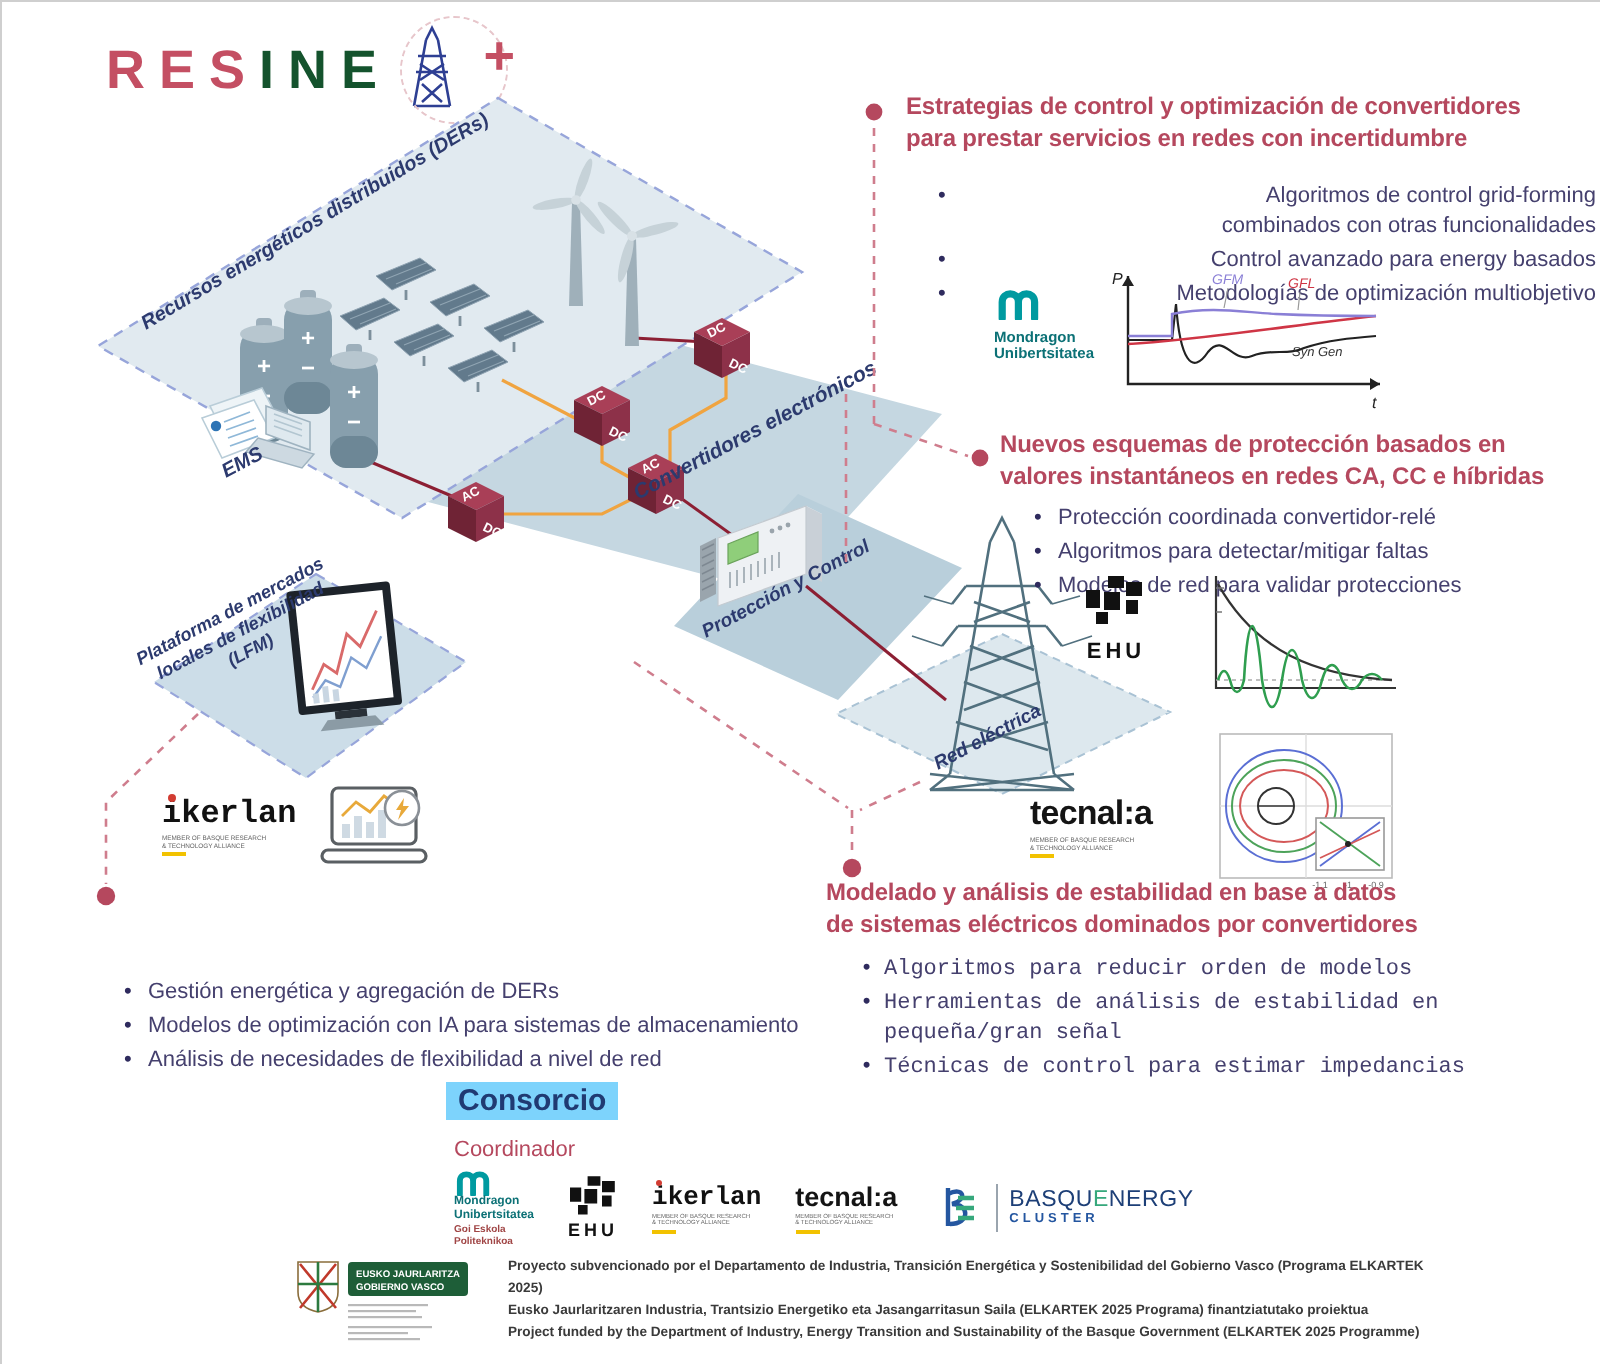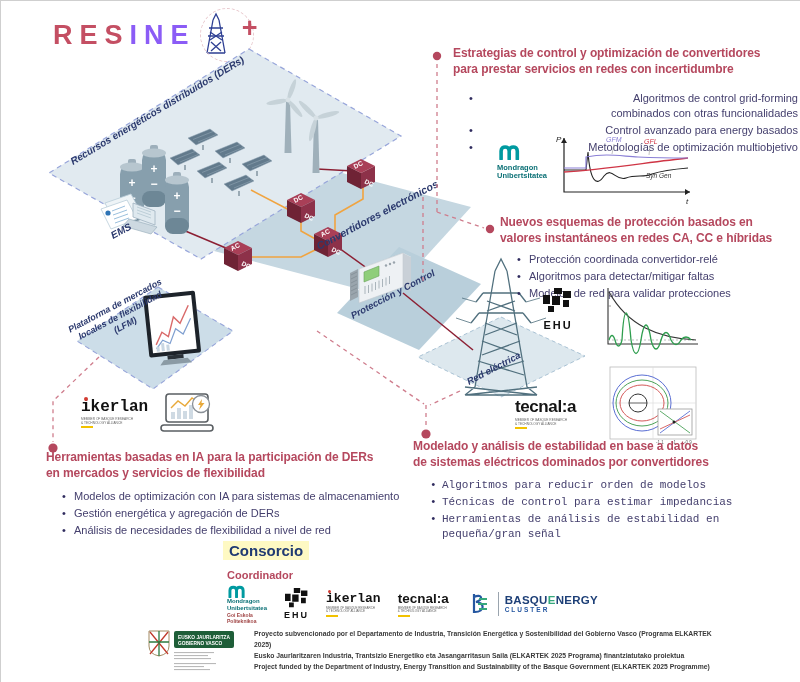--- a/index.html
+++ b/index.html
@@ -4,53 +4,53 @@
 <style>
   html,body{margin:0;padding:0;background:#fff;}
   .stage{position:relative;width:800px;height:682px;background:#fff;border:1px solid #cfcfcf;
          overflow:hidden;font-family:"Liberation Sans",sans-serif;}
   .abs{position:absolute;}
   svg text{font-family:"Liberation Sans",sans-serif;}
 
   
   .brand{left:52px;top:10px;display:flex;align-items:center;}
   .brand .ltr{font-size:27px;font-weight:600;letter-spacing:7px;}
-  .brand .r{color:#c44f63;} .brand .b{color:#8b5cf6;}
+  .brand .r{color:#c44f63;} .brand .b{color:#14532d;}
   .tower-wrap{position:relative;width:62px;height:48px;margin-left:2px;}
   .dot-globe{position:absolute;left:2px;top:-3px;width:52px;height:52px;border:1px dashed #e7c6cb;border-radius:50%;}
   .plus-glyph{position:absolute;right:2px;top:2px;font-size:27px;font-weight:bold;color:#c44f63;}
 
   
   .blk-title{font-weight:bold;font-size:12px;line-height:1.32;color:#b5485e;white-space:pre-line;letter-spacing:-.1px;}
   .blk-list{margin:0;padding:0;list-style:none;}
   .blk-list li{position:relative;padding-left:13px;font-size:11px;line-height:1.36;color:#45406e;white-space:pre-line;margin-bottom:2px;}
   .blk-list li::before{content:"•";position:absolute;left:1px;top:0;color:#2f2b5e;}
 
   
   .mu-name{font-size:7.5px;font-weight:bold;color:#0c7176;line-height:1.12;}
   .ehu-word{font-size:11px;font-weight:bold;color:#111;letter-spacing:2px;margin-top:1px;}
   .ik-name{font-family:"Liberation Mono",monospace;font-weight:bold;font-size:16px;color:#111;position:relative;}
   .ik-dot{position:absolute;left:2.5px;top:-1px;width:4px;height:4px;border-radius:50%;background:#d23c32;}
   .brta{font-size:3.2px;color:#666;line-height:1.3;margin-top:1px;white-space:pre-line;}
   .ybar{width:12px;height:2px;background:#f2c200;margin-top:1px;}
   .tec-name{font-weight:bold;font-size:17px;color:#141414;letter-spacing:-.4px;}
 
   
-  .cons-title{font-size:15px;font-weight:bold;color:#203a72;background:#fef9c3;padding:1px 6px;}
-  .coord{font-size:11px;font-weight:bold;color:#b5485e;}
+  .cons-title{font-size:15px;font-weight:bold;color:#203a72;background:#7dd3fc;padding:1px 6px;}
+  .coord{font-size:11px;font-weight:normal;color:#b5485e;}
   .crow{display:flex;align-items:center;gap:17px;}
   .citem{display:flex;flex-direction:column;align-items:flex-start;}
   .c-center{align-items:center;}
   .mu-name-s{font-size:6px;font-weight:bold;color:#0c7176;line-height:1.12;}
   .mu-sub{font-size:5px;font-weight:bold;color:#a04545;line-height:1.15;margin-top:2px;white-space:pre-line;}
   .ik-name-s{font-family:"Liberation Mono",monospace;font-weight:bold;font-size:13px;color:#111;position:relative;}
   .tec-name-s{font-weight:bold;font-size:13.5px;color:#141414;}
   .be-wrap{display:flex;align-items:center;gap:6px;}
   .be-div{width:1px;height:24px;background:#9aa4ae;}
-  .be-name{font-size:11.5px;font-weight:bold;letter-spacing:.3px;}
+  .be-name{font-size:11.5px;font-weight:normal;letter-spacing:.3px;}
   .be-navy{color:#1d3f77;} .be-green{color:#36a87c;}
   .be-cluster{font-size:6.5px;font-weight:bold;color:#2456a0;letter-spacing:2px;}
 
   
   .footer-text{font-size:6.8px;font-weight:bold;color:#3a3a3a;line-height:1.6;width:470px;}
   .gov-flex{display:flex;align-items:flex-start;gap:12px;}
 </style>
 </head>
 <body>
 
@@ -358,23 +358,23 @@
     <circle cx="72" cy="57" r="1.5" fill="#222"></circle>
     <text x="58" y="79" text-anchor="middle" font-size="4.5" fill="#666">-1.1</text>
     <text x="72" y="79" text-anchor="middle" font-size="4.5" fill="#666">-1</text>
     <text x="86" y="79" text-anchor="middle" font-size="4.5" fill="#666">-0.9</text>
   </svg>
 
   <div class="abs blk-title" style="left:412px;top:438px;width:395px;">Modelado y análisis de estabilidad en base a datos
 de sistemas eléctricos dominados por convertidores</div>
   <ul class="abs blk-list" style="left:428px;top:477px;width:370px;font-family:Liberation Mono, monospace;">
     <li>Algoritmos para reducir orden de modelos</li>
-    <li>Técnicas de control para estimar impedancias</li>
     <li>Herramientas de análisis de estabilidad en
 pequeña/gran señal</li>
+    <li>Técnicas de control para estimar impedancias</li>
   </ul>
 
   <div class="abs" style="left:80px;top:397px;">
     <div class="ik-name">
       <span class="ik-dot"></span>
       <span>ikerlan</span>
     </div>
     <div class="brta">MEMBER OF BASQUE RESEARCH
 &amp; TECHNOLOGY ALLIANCE</div>
     <div class="ybar"></div>
@@ -384,25 +384,23 @@
     <rect x="19" y="20" width="4" height="7" fill="#cfdae3"></rect>
     <rect x="25" y="16" width="4" height="11" fill="#cfdae3"></rect>
     <rect x="31" y="19" width="4" height="8" fill="#cfdae3"></rect>
     <rect x="37" y="13" width="4" height="14" fill="#cfdae3"></rect>
     <polyline points="19,16 26,9 33,14 40,6 47,11" fill="none" stroke="#e8a93a" stroke-width="1.4"></polyline>
     <circle cx="49" cy="12" r="8.5" fill="#fff" stroke="#8a9097" stroke-width="1.3"></circle>
     <path transform="translate(49,12)" d="M1,-5 L-3,1 H-0.5 L-2,6 L3.5,-1 H0.5 Z" fill="#e8a93a"></path>
     <rect x="9" y="33" width="52" height="6" rx="3" fill="#fff" stroke="#5a5f63" stroke-width="1.6"></rect>
   </svg>
 
-  <div class="abs blk-title" style="left:45px;top:449px;width:385px;">Herramientas basadas en IA para la participación de DERs
-en mercados y servicios de flexibilidad</div>
   <ul class="abs blk-list" style="left:60px;top:488px;width:370px;">
+    <li>Gestión energética y agregación de DERs</li>
     <li>Modelos de optimización con IA para sistemas de almacenamiento</li>
-    <li>Gestión energética y agregación de DERs</li>
     <li>Análisis de necesidades de flexibilidad a nivel de red</li>
   </ul>
 
   <div class="abs" style="left:222px;top:541px;">
     <span class="cons-title">Consorcio</span>
   </div>
   <div class="abs coord" style="left:226px;top:568px;">Coordinador</div>
 
   <div class="abs crow" style="left:226px;top:582px;">
     <div class="citem">

